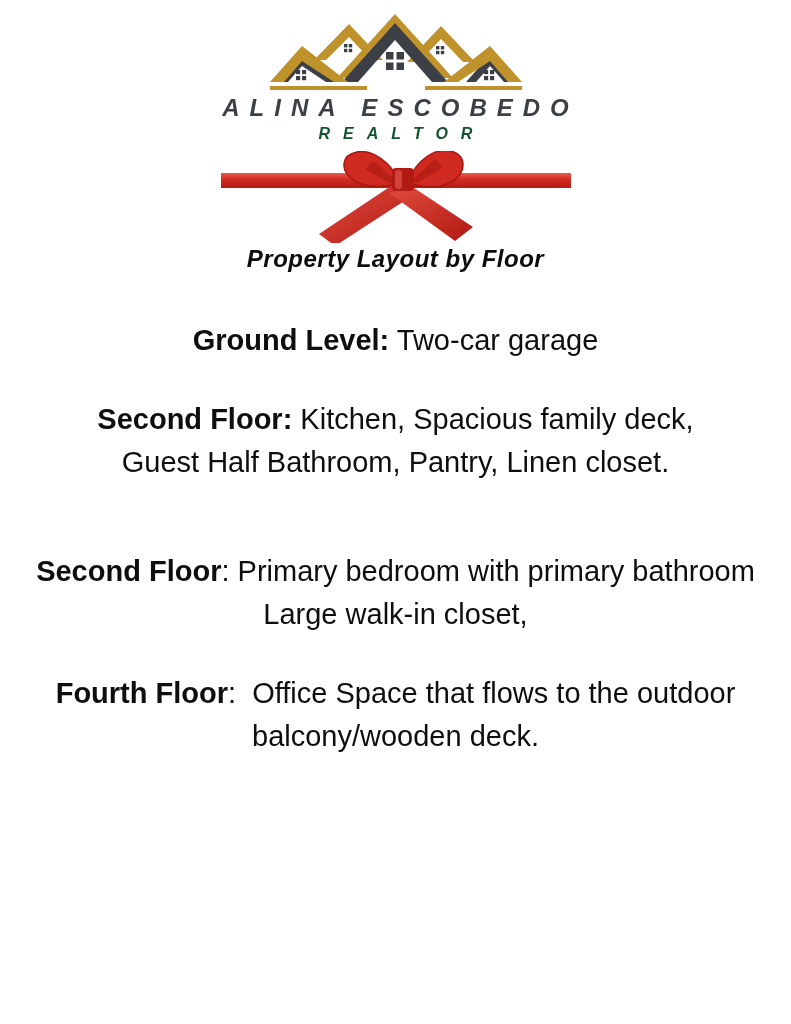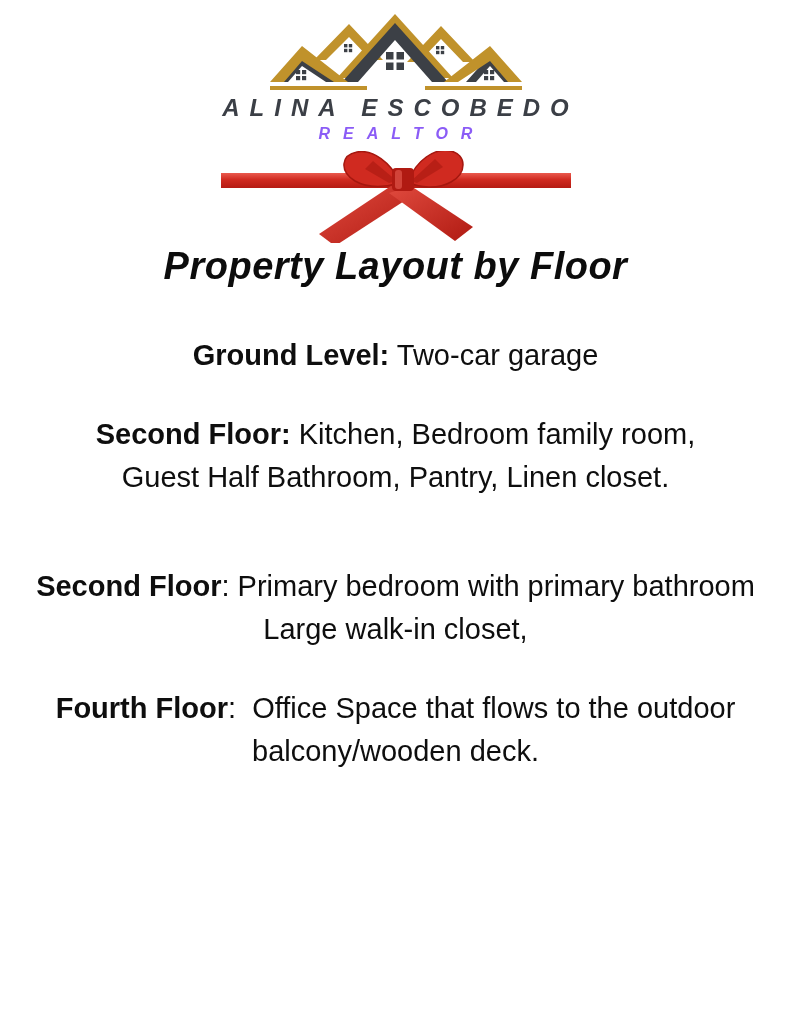--- a/index.html
+++ b/index.html
@@ -17,31 +17,31 @@
   .brand-name {
     margin-top: 2px;
     font-size: 24px; font-weight: 700; font-style: italic;
     letter-spacing: 10px; padding-left: 10px;
     color: #3b3f46; white-space: nowrap;
   }
   .brand-role {
     margin-top: 3px;
     font-size: 16px; font-weight: 700; font-style: italic;
     letter-spacing: 13px; padding-left: 13px;
-    color: #8b5cf6; white-space: nowrap;
+    color: #14532d; white-space: nowrap;
   }
 
   
   .ribbon-wrap { margin-top: 8px; height: 92px; }
   .ribbon-wrap svg { display: block; margin: 0 auto; }
 
   
   .page-title {
     margin-top: 2px;
-    font-size: 38px; font-weight: 700; font-style: italic;
+    font-size: 24px; font-weight: 700; font-style: italic;
     color: #0c0c0c; letter-spacing: 0.5px;
   }
 
   
   .floors { margin-top: 46px; }
   .floor { margin: 16px; }
   .floor + .floor { margin-top: 36px; }
   .floor.floor-gap { margin-top: 66px; }
   .floor-line {
     font-size: 29px; line-height: 43px;
@@ -146,21 +146,21 @@
     </svg>
   </div>
 
   <div class="page-title">Property Layout by Floor</div>
 
   <div class="floors">
       <div class="floor">
         <div class="floor-line"><strong>Ground Level:</strong><span> Two-car garage</span></div>
       </div>
       <div class="floor">
-        <div class="floor-line"><strong>Second Floor:</strong><span> Kitchen, Bedroom family room,</span></div>
+        <div class="floor-line"><strong>Second Floor:</strong><span> Kitchen, Spacious family deck,</span></div>
         <div class="floor-line"><span>Guest Half Bathroom, Pantry, Linen closet.</span></div>
       </div>
       <div class="floor floor-gap">
         <div class="floor-line"><strong>Second Floor</strong><span>: Primary bedroom with primary bathroom</span></div>
         <div class="floor-line"><span>Large walk-in closet,</span></div>
       </div>
       <div class="floor">
         <div class="floor-line"><strong>Fourth Floor</strong><span>:  Office Space that flows to the outdoor</span></div>
         <div class="floor-line"><span>balcony/wooden deck.</span></div>
       </div>

